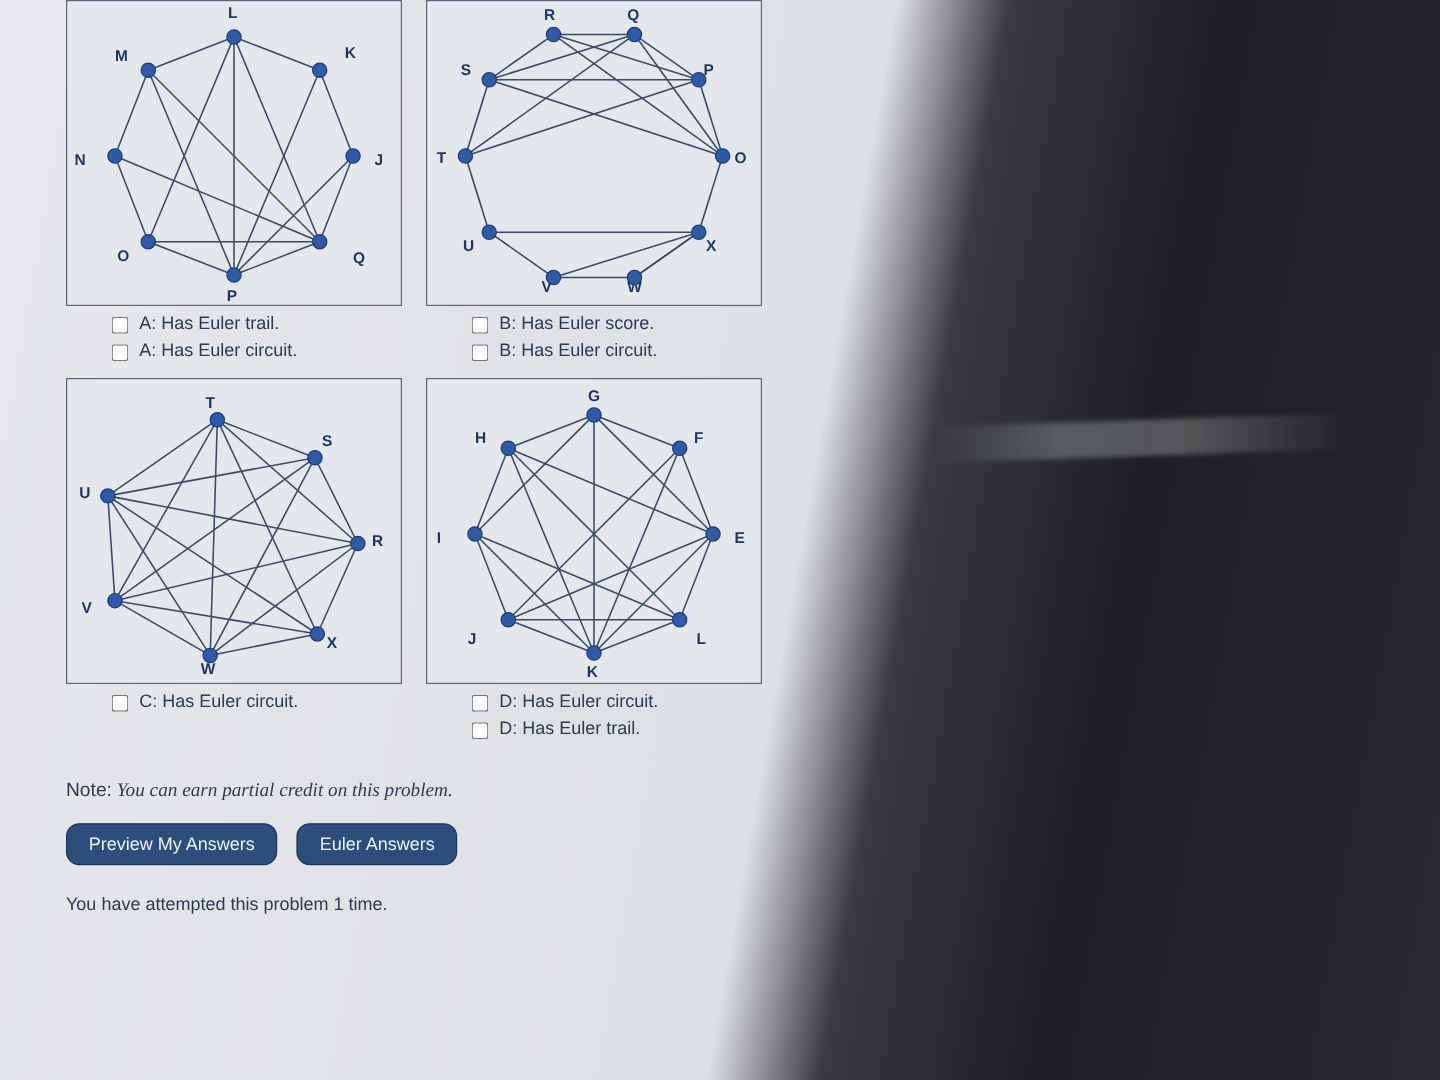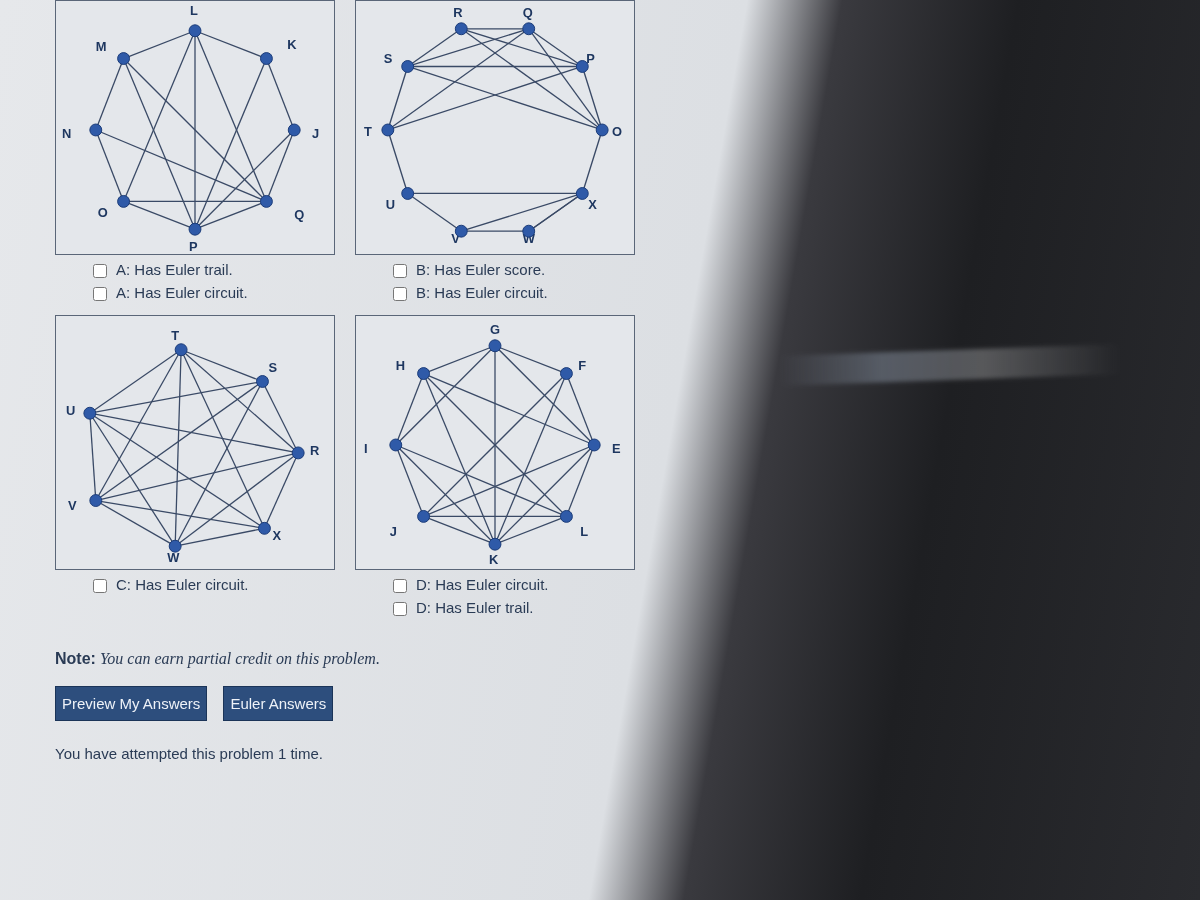--- a/index.html
+++ b/index.html
@@ -72,35 +72,35 @@
   .check-row input[type=checkbox] {
     width: 14px;
     height: 14px;
     accent-color: #5a6678;
   }
   .note {
     margin: 28px 0 18px 0;
     font-size: 16px;
     color: #2a3b55;
   }
-  .note b { font-weight: bold; font-style: normal; }
+  .note b { font-weight: normal; font-style: normal; }
   .note .rest { font-style: italic; font-family: Liberation Serif, serif; }
   .btn-row {
     display: flex;
     gap: 16px;
     margin-bottom: 22px;
   }
   .btn {
     background: #2d4e7d;
     color: #eef2f8;
     border: 1px solid #1b3458;
-    padding: 8px 6px;
+    padding: 8px 18px;
     font-size: 15px;
     cursor: pointer;
-    border-radius: 0;
+    border-radius: 11px;
   }
   .status {
     font-size: 15px;
     color: #2a3b55;
     line-height: 1.45;
   }
   
   .shine1 {
     position:absolute;
     right: 80px;

